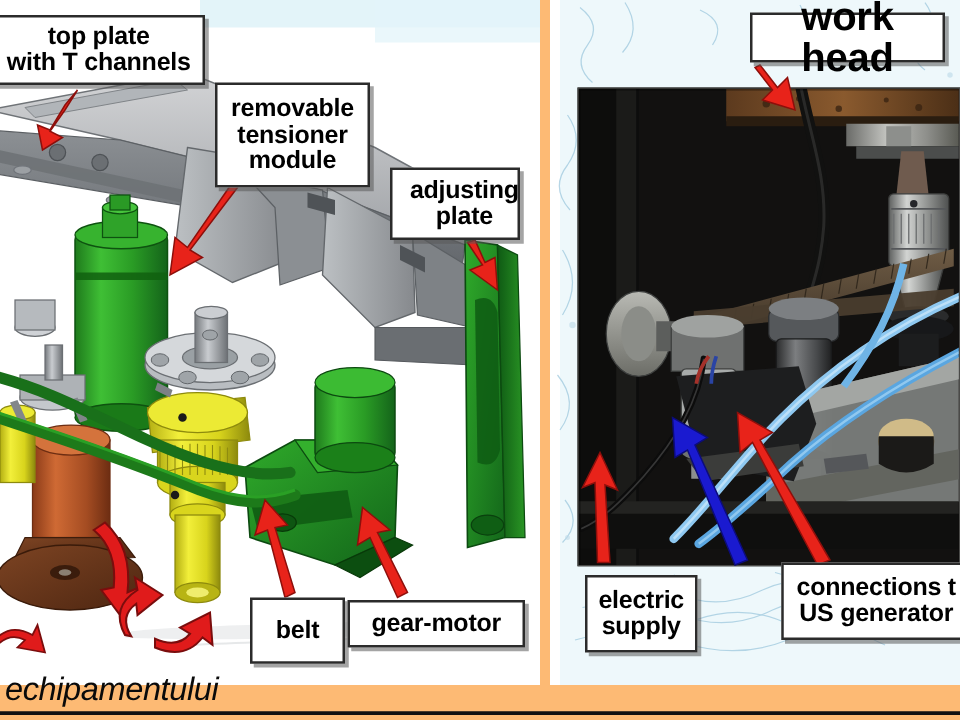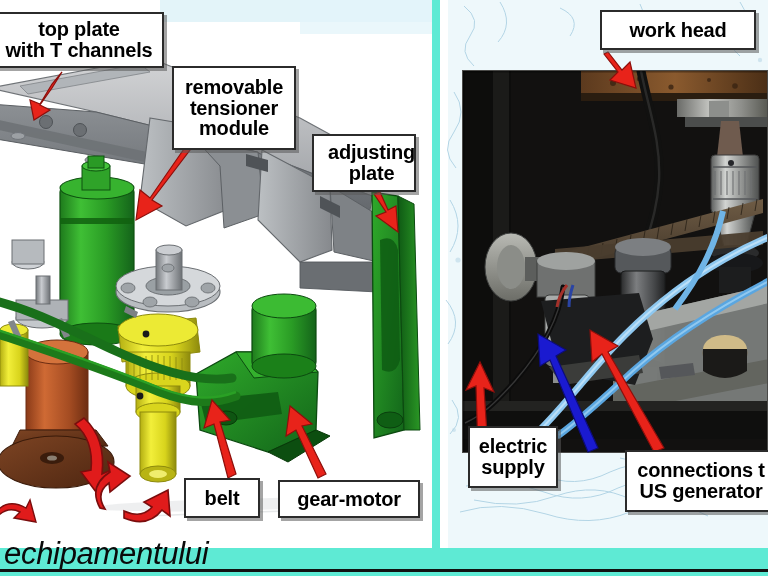--- a/index.html
+++ b/index.html
@@ -4,21 +4,21 @@
 <title>Prototype figure slide</title>
 <style>
   html,body{margin:0;padding:0;}
   body{
     width:768px;height:576px;
     background:#ffffff;
     font-family:"Liberation Sans", sans-serif;
     overflow:hidden;
     position:relative;
   }
-  #stage{position:absolute;left:0;top:0;width:768px;height:576px;overflow:hidden;background:#5eead4;text-decoration:underline;}
+  #stage{position:absolute;left:0;top:0;width:768px;height:576px;overflow:hidden;background:#fdba74;text-decoration:underline;}
 
   
   .panel{position:absolute;overflow:hidden;}
   #panel-left{left:0;top:0;width:432px;height:548px;background:#ffffff;}
   #panel-right{left:440px;top:0;width:328px;height:548px;background:#ffffff;}
 
   .cyan-band{position:absolute;background:#e3f4f9;}
 
   
   .callout{
@@ -40,21 +40,21 @@
 
   
   .arrow-layer{position:absolute;left:0;top:0;width:100%;height:100%;z-index:35;pointer-events:none;}
 
   
   .caption{
     position:absolute;
     font-style:italic;
     font-weight:normal;
     color:#0a0a0a;
-    font-size:31px;
+    font-size:26px;
     letter-spacing:-0.3px;
     white-space:nowrap;
     z-index:50;
   }
   #caption-left{left:4px;top:536px;}
   #caption-right{left:472px;top:536px;}
 
   .footer-rule{position:absolute;left:0;top:569px;width:768px;height:3px;background:#111;z-index:60;}
 
   
@@ -292,21 +292,21 @@
     <div class="callout" style="left:-6px;top:12px;width:170px;height:56px;font-size:20px;">top plate
 with T channels</div>
 
     <div class="callout" style="left:172px;top:66px;width:124px;height:84px;font-size:20px;">removable
 tensioner
 module</div>
 
     <div class="callout" style="left:312px;top:134px;width:104px;height:58px;font-size:20px;padding-left:20px;">adjusting
 plate</div>
 
-    <div class="callout" style="left:184px;top:478px;width:76px;height:40px;font-size:20px;">belt</div>
+    <div class="callout" style="left:200px;top:478px;width:76px;height:53px;font-size:20px;">belt</div>
 
     <div class="callout" style="left:278px;top:480px;width:142px;height:38px;font-size:20px;">gear-motor</div>
   </div>
 
   <div class="panel" id="panel-right">
 
     <div class="cyan-band" style="left:8px;top:0;width:320px;height:548px;background:#eef8fb;"></div>
 
     <svg style="position:absolute;left:0;top:0;" width="328" height="548">
       <g stroke="#9fc9de" stroke-width="1" fill="none" opacity=".75">
@@ -506,23 +506,23 @@
 
         <path d="M38,450 L36,386 L26,390 L40,362 L54,392 L44,388 L48,450 Z"></path>
 
         <path d="M214,452 L162,354 L152,362 L150,330 L178,346 L168,352 L224,448 Z"></path>
       </g>
       <g fill="#1a1ad0" stroke="#0c0c7a" stroke-width="1.2">
         <path d="M148,452 L110,360 L100,366 L98,334 L126,350 L116,356 L158,448 Z"></path>
       </g>
     </svg>
 
-    <div class="callout" style="left:160px;top:10px;width:156px;height:40px;font-size:20px;">work head</div>
-
-    <div class="callout" style="left:28px;top:426px;width:90px;height:62px;font-size:20px;">electric
+    <div class="callout" style="left:160px;top:10px;width:156px;height:40px;font-size:32px;">work head</div>
+
+    <div class="callout" style="left:28px;top:460px;width:90px;height:62px;font-size:20px;">electric
 supply</div>
 
     <div class="callout" style="left:185px;top:450px;width:152px;height:62px;font-size:20px;">connections t
 US generator</div>
   </div>
 
   <div class="caption" id="caption-left">echipamentului</div>
 
   <div class="footer-rule"></div>
 </div>

